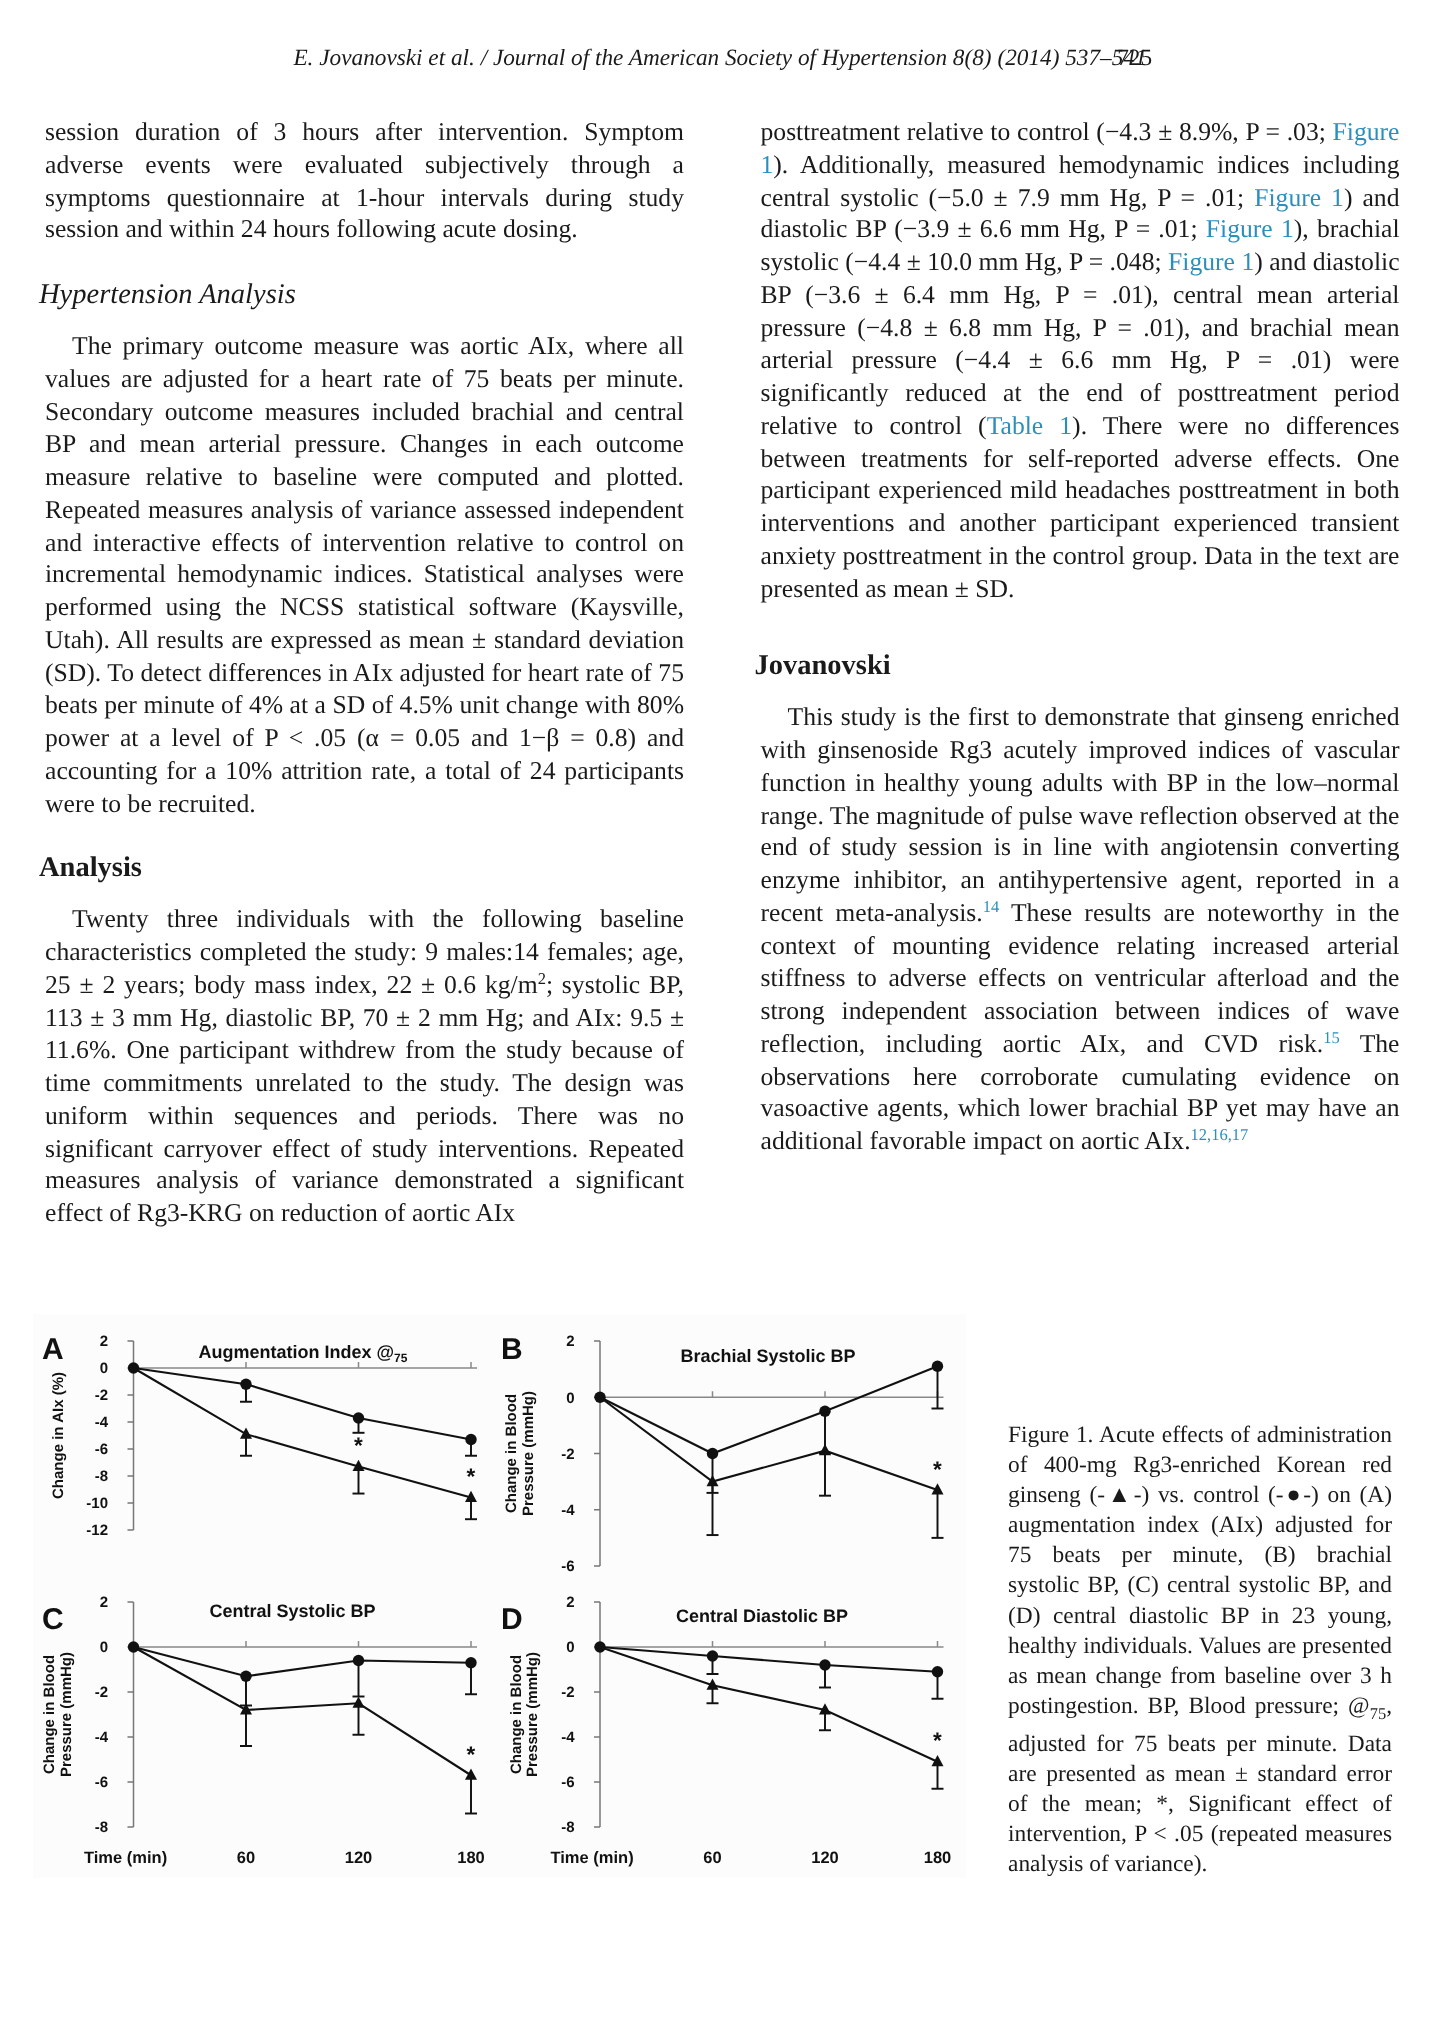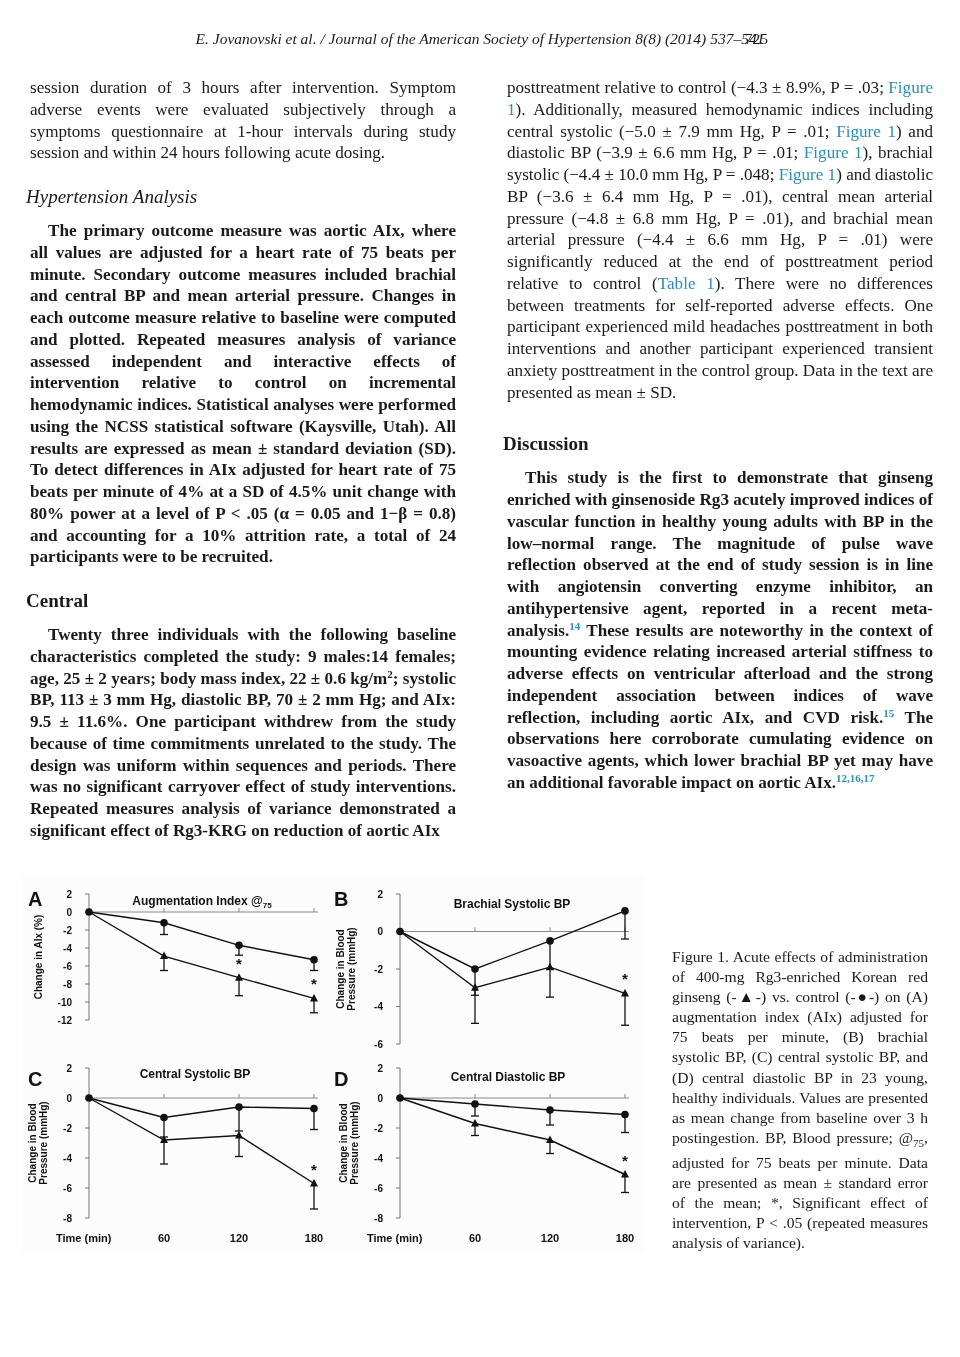--- a/index.html
+++ b/index.html
@@ -5,21 +5,21 @@
   html, body { margin: 0; padding: 0; background: #ffffff; }
   body { width: 960px; height: 1357px; position: relative; overflow: hidden; color: #1a1a1a;
          font-family: "Liberation Serif", "DejaVu Serif", serif; }
   .running-head { position: absolute; top: 30px; left: 0; width: 792px; height: 22px; font-size: 15.5px; }
   .running-head .journal { position: absolute; left: 0; width: 960px; text-align: center; font-style: italic; }
   .running-head .page-num { position: absolute; right: 24px; top: 0; }
   .col { position: absolute; width: 434px; font-size: 17.1px; line-height: 21.75px; text-align: justify; }
   .col.left { left: 26px; top: 73px; }
   .col.right { left: 503px; top: 73px; }
   .col p { margin: 4px; }
-  .col p.indent { text-indent: 18px; font-weight: bold; }
+  .col p.indent { text-indent: 18px; }
   .sec-h { font-weight: bold; font-size: 19px; margin: 22px 0 12px 0; line-height: 22px; }
   .sub-h { font-style: italic; font-size: 19px; margin: 22px 0 12px 0; line-height: 22px; }
   .link { color: #2a8fbd; }
   sup { font-size: 11px; line-height: 0; vertical-align: 6px; }
   sup.link { color: #2a8fbd; }
   .figure { position: absolute; left: 22px; top: 876px; width: 622px; height: 376px; background: #fcfcfc; }
   .figure svg { position: absolute; left: 0; top: 0; }
   .caption { position: absolute; left: 672px; top: 947px; width: 256px; font-size: 15.6px; line-height: 20.1px; text-align: justify; }
   .caption b { font-weight: normal; }
 </style>
@@ -28,27 +28,27 @@
 
 <div class="running-head">
   <span class="journal">E. Jovanovski et al. / Journal of the American Society of Hypertension 8(8) (2014) 537–541</span>
   <span class="page-num">725</span>
 </div>
 
 <div class="col left">
   <p>session duration of 3 hours after intervention. Symptom adverse events were evaluated subjectively through a symptoms questionnaire at 1-hour intervals during study session and within 24 hours following acute dosing.</p>
   <div class="sub-h">Hypertension Analysis</div>
   <p class="indent">The primary outcome measure was aortic AIx, where all values are adjusted for a heart rate of 75 beats per minute. Secondary outcome measures included brachial and central BP and mean arterial pressure. Changes in each outcome measure relative to baseline were computed and plotted. Repeated measures analysis of variance assessed independent and interactive effects of intervention relative to control on incremental hemodynamic indices. Statistical analyses were performed using the NCSS statistical software (Kaysville, Utah). All results are expressed as mean ± standard deviation (SD). To detect differences in AIx adjusted for heart rate of 75 beats per minute of 4% at a SD of 4.5% unit change with 80% power at a level of P &lt; .05 (α = 0.05 and 1−β = 0.8) and accounting for a 10% attrition rate, a total of 24 participants were to be recruited.</p>
-  <div class="sec-h">Central</div>
+  <div class="sec-h">Analysis</div>
   <p class="indent"><span>Twenty three individuals with the following baseline characteristics completed the study: 9 males:14 females; age, 25 ± 2 years; body mass index, 22 ± 0.6 kg/m</span><sup>2</sup><span>; systolic BP, 113 ± 3 mm Hg, diastolic BP, 70 ± 2 mm Hg; and AIx: 9.5 ± 11.6%. One participant withdrew from the study because of time commitments unrelated to the study. The design was uniform within sequences and periods. There was no significant carryover effect of study interventions. Repeated measures analysis of variance demonstrated a significant effect of Rg3-KRG on reduction of aortic AIx</span></p>
 </div>
 
 <div class="col right">
   <p><span>posttreatment relative to control (−4.3 ± 8.9%, P = .03; </span><span class="link">Figure 1</span><span>). Additionally, measured hemodynamic indices including central systolic (−5.0 ± 7.9 mm Hg, P = .01; </span><span class="link">Figure 1</span><span>) and diastolic BP (−3.9 ± 6.6 mm Hg, P = .01; </span><span class="link">Figure 1</span><span>), brachial systolic (−4.4 ± 10.0 mm Hg, P = .048; </span><span class="link">Figure 1</span><span>) and diastolic BP (−3.6 ± 6.4 mm Hg, P = .01), central mean arterial pressure (−4.8 ± 6.8 mm Hg, P = .01), and brachial mean arterial pressure (−4.4 ± 6.6 mm Hg, P = .01) were significantly reduced at the end of posttreatment period relative to control (</span><span class="link">Table 1</span><span>). There were no differences between treatments for self-reported adverse effects. One participant experienced mild headaches posttreatment in both interventions and another participant experienced transient anxiety posttreatment in the control group. Data in the text are presented as mean ± SD.</span></p>
-  <div class="sec-h" style="margin-top:30px">Discussion</div>
+  <div class="sec-h" style="margin-top:30px">Jovanovski</div>
   <p class="indent"><span>This study is the first to demonstrate that ginseng enriched with ginsenoside Rg3 acutely improved indices of vascular function in healthy young adults with BP in the low–normal range. The magnitude of pulse wave reflection observed at the end of study session is in line with angiotensin converting enzyme inhibitor, an antihypertensive agent, reported in a recent meta-analysis.</span><sup class="link">14</sup><span> These results are noteworthy in the context of mounting evidence relating increased arterial stiffness to adverse effects on ventricular afterload and the strong independent association between indices of wave reflection, including aortic AIx, and CVD risk.</span><sup class="link">15</sup><span> The observations here corroborate cumulating evidence on vasoactive agents, which lower brachial BP yet may have an additional favorable impact on aortic AIx.</span><sup class="link">12,16,17</sup></p>
 </div>
 
 <div class="figure">
   <svg id="fig-svg" width="622" height="376">
       <text x="6" y="30" font-family="&quot;Liberation Sans&quot;, &quot;DejaVu Sans&quot;, sans-serif" font-size="20" font-weight="bold" fill="#111">A</text>
       <text x="180" y="29" text-anchor="middle" font-family="&quot;Liberation Sans&quot;, &quot;DejaVu Sans&quot;, sans-serif" font-size="12" font-weight="bold" fill="#111">Augmentation Index @<tspan font-size="8" dy="3">75</tspan></text>
       <line x1="67" y1="18" x2="67" y2="144" stroke="#777" stroke-width="1"></line>
       <line x1="67" y1="36" x2="296" y2="36" stroke="#888" stroke-width="1"></line>
       <line x1="142" y1="36" x2="142" y2="32" stroke="#888" stroke-width="1"></line>

